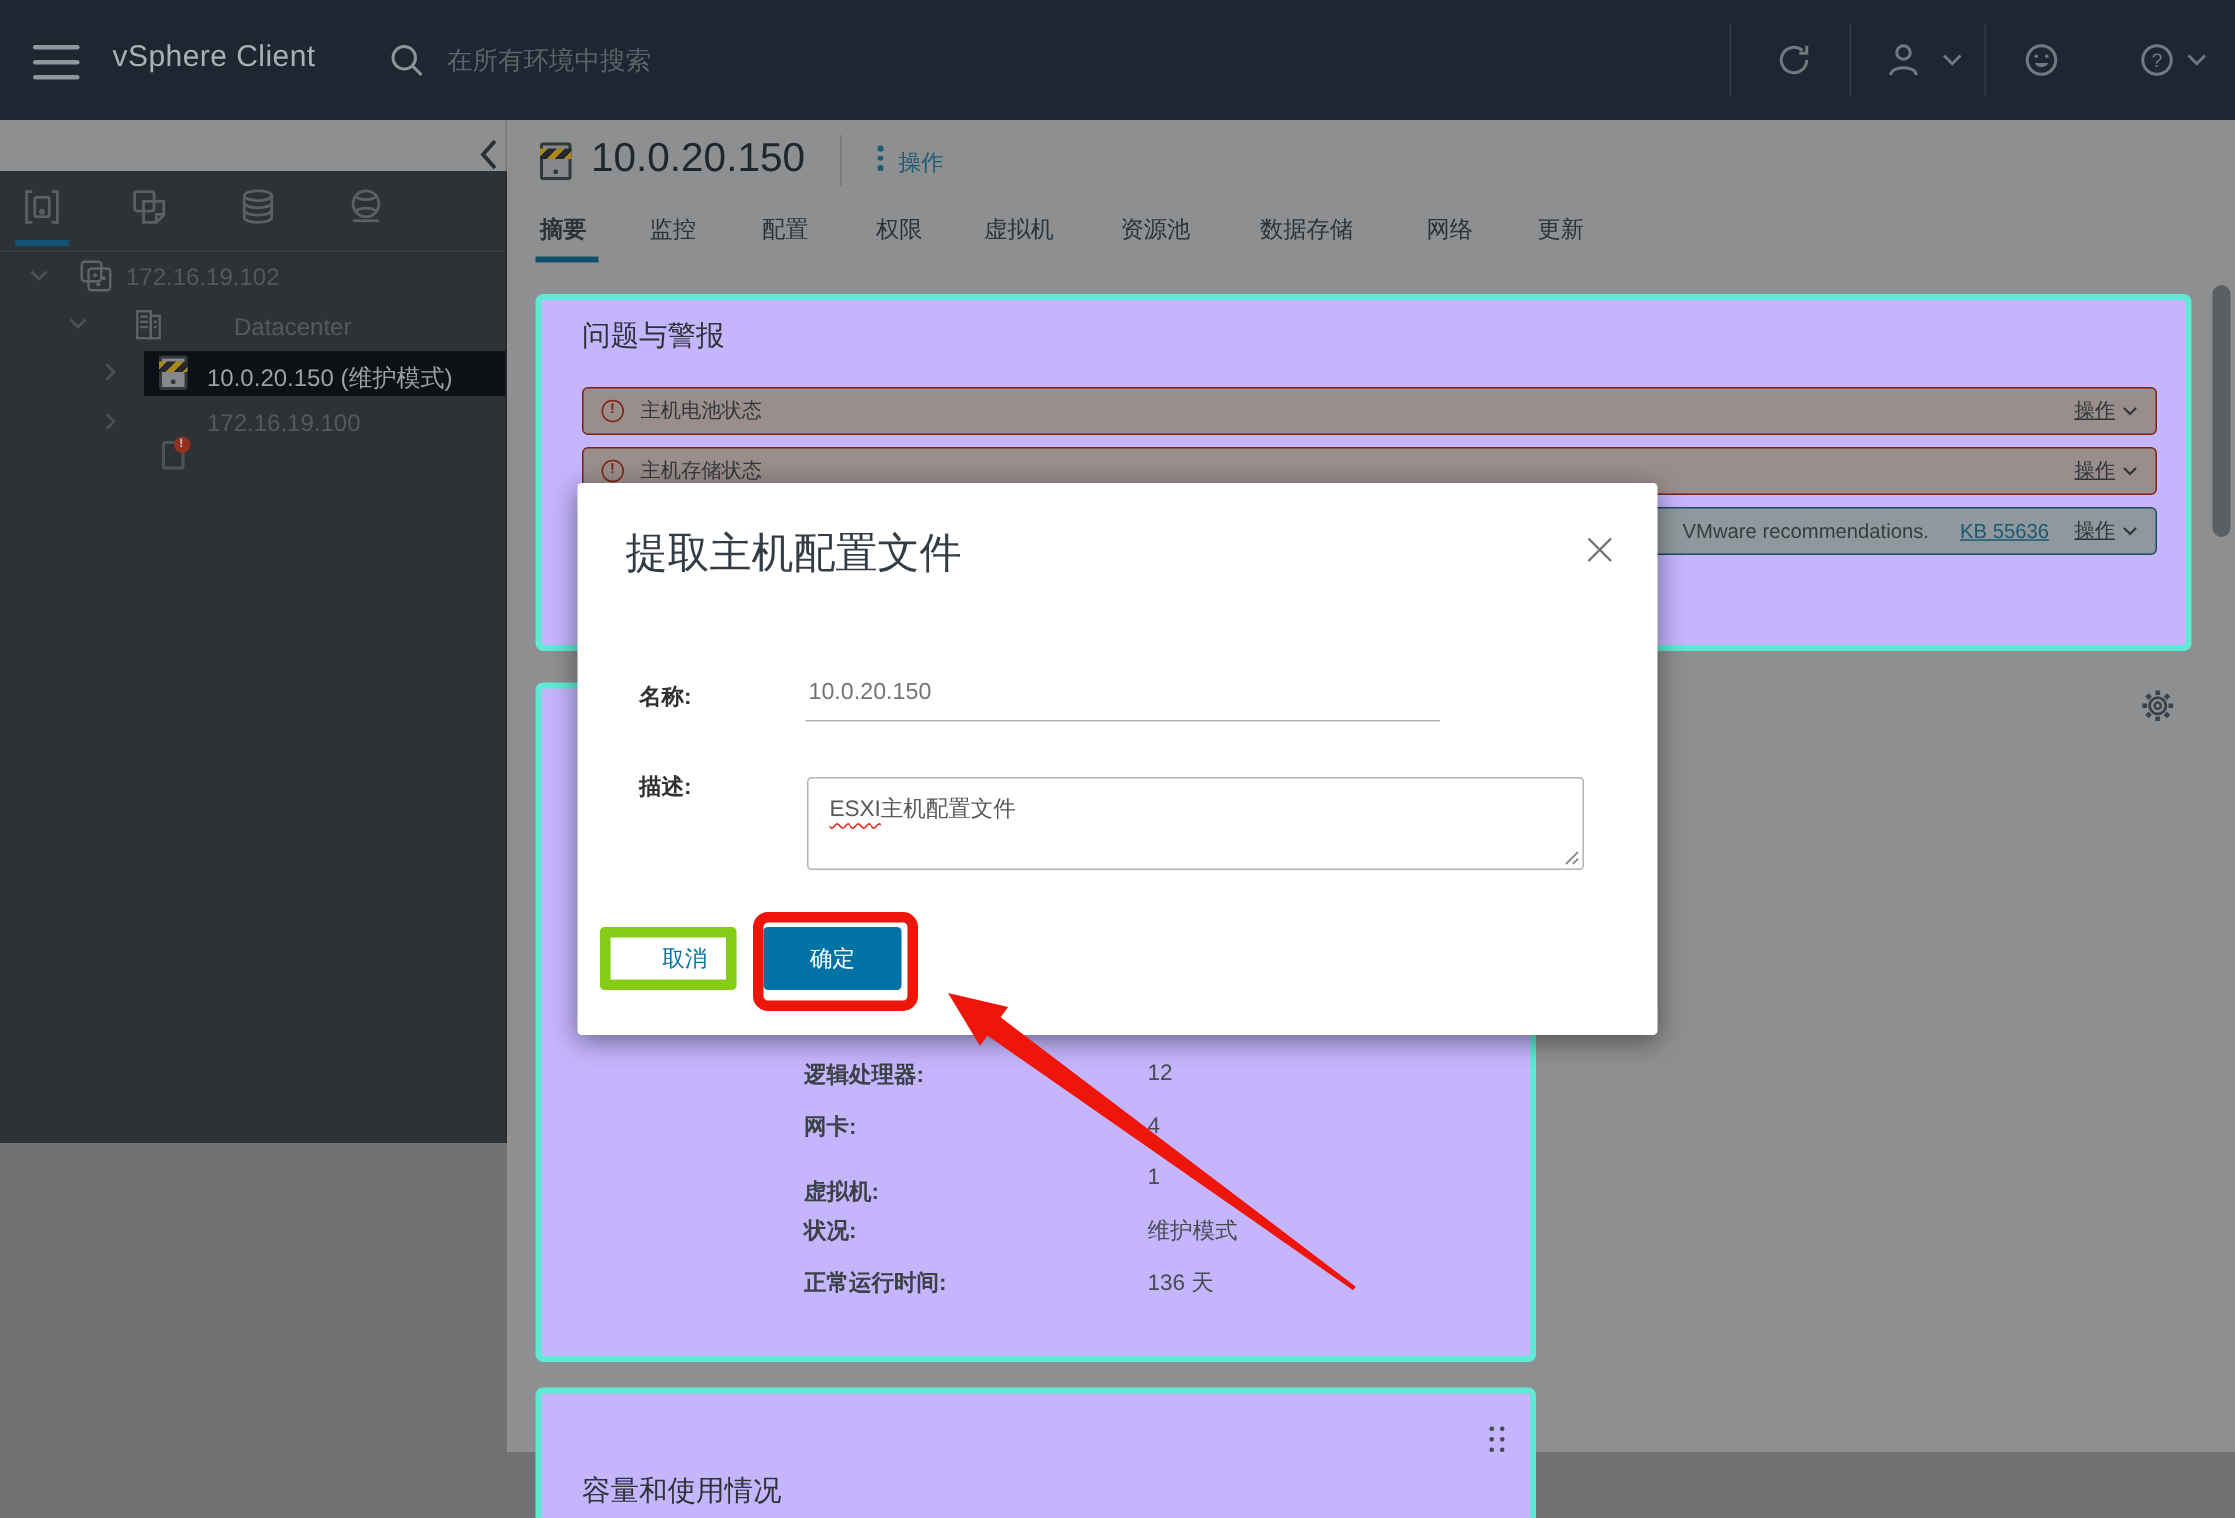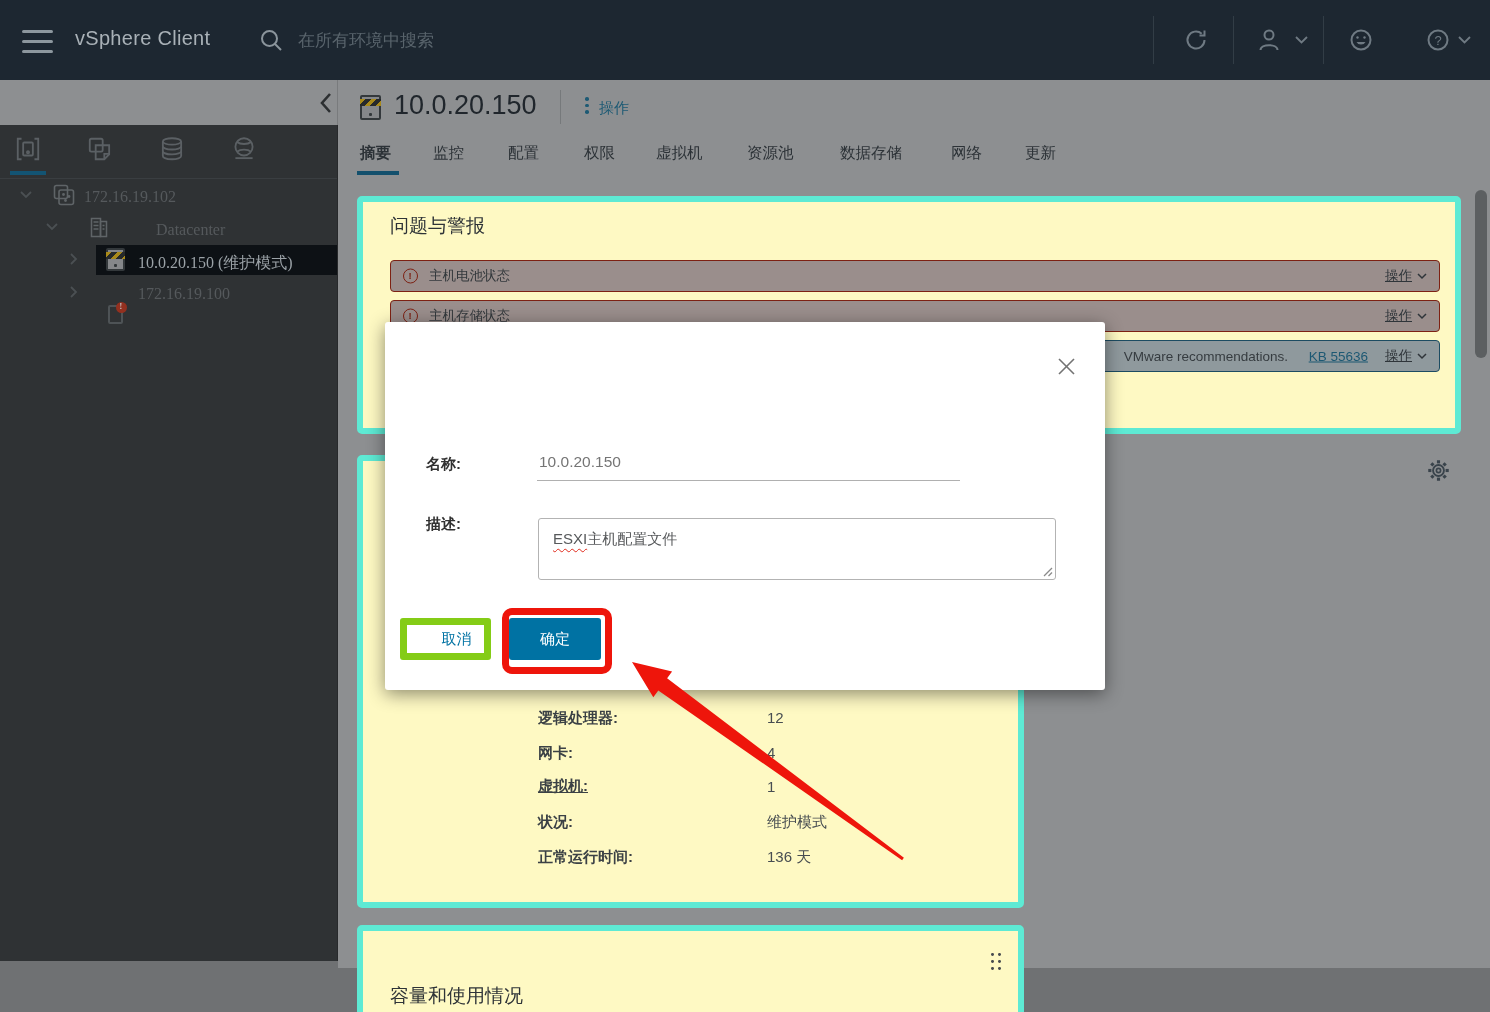--- a/index.html
+++ b/index.html
@@ -13,22 +13,22 @@
   .topbar{position:absolute;left:0;top:0;width:1490px;height:80px;background:#1d2731;}
   .burger span{display:block;width:31px;height:3px;background:#8d979e;border-radius:2px;margin-bottom:7px;}
   .brand{position:absolute;left:75px;top:27px;font-size:20px;color:#a9b1b7;letter-spacing:.3px;}
   .search-ph{position:absolute;left:298px;top:29px;font-size:17px;color:#59646c;}
   .hdr-div{position:absolute;top:16px;width:1px;height:48px;background:#323d46;}
   .hicon{color:#6f7a83;}
 
   
   .side-top{position:absolute;left:0;top:80px;width:337px;height:51px;background:#8d8f91;
             border-bottom:1px solid #797b7d;border-right:1px solid #797b7d;}
-  .sidebar{position:absolute;left:0;top:125px;width:337px;height:836px;background:#2f3234;
-           border-right:1px solid #27292b;font-family:Liberation Serif, serif;}
+  .sidebar{position:absolute;left:0;top:114px;width:337px;height:648px;background:#2f3234;
+           border-right:1px solid #27292b;}
   .navtab{position:absolute;top:10px;color:#5b6064;}
   .navtab-underline{position:absolute;left:10px;top:46px;width:36px;height:4px;background:#135473;}
   .nav-div{position:absolute;left:0;top:53px;width:337px;height:1px;background:#3a3e41;}
   .tree-label{position:absolute;font-size:16px;color:#55595c;white-space:nowrap;}
   .tree-label.sel{color:#9ba2a7;}
   .sel-band{position:absolute;left:96px;top:120px;width:241px;height:30px;background:#0d1115;}
   .tchev{color:#4b5053;position:absolute;}
 
   
   .ticon{position:absolute;color:#5f6467;}
@@ -44,21 +44,21 @@
   .main-bg{position:absolute;left:338px;top:80px;width:1152px;height:888px;background:#8d8f91;}
   .page-title{position:absolute;left:394px;top:90px;font-size:27px;font-weight:300;color:#20262c;}
   .title-div{position:absolute;left:560px;top:90px;width:1px;height:34px;background:#76797b;}
   .act-dots{position:absolute;left:585px;top:97px;display:flex;flex-direction:column;gap:3px;}
   .act-dots i{width:3.5px;height:3.5px;border-radius:50%;background:#1d5a74;}
   .act-label{position:absolute;left:599px;top:99px;font-size:15px;color:#1d5a74;}
   .tab{position:absolute;top:143px;font-size:15.5px;color:#2c3237;}
   .tab.active{font-weight:500;}
   .tab-underline{position:absolute;left:357px;top:171px;width:42px;height:4px;background:#13506d;}
 
-  .card{position:absolute;background:#fef9c3;border:6px solid #5eead4;border-radius:5px;box-sizing:border-box;}
+  .card{position:absolute;background:#c4b5fd;border:4px solid #5eead4;border-radius:5px;box-sizing:border-box;}
   .card-title{position:absolute;left:27px;font-size:19px;color:#2e3337;}
 
   .banner{position:absolute;left:27px;width:1050px;height:32px;border-radius:4px;box-sizing:border-box;}
   .banner.danger{background:#9a8e8c;border:1.5px solid #7d2113;}
   .banner.info{background:#8f999d;border:1.5px solid #1c4c62;}
   .b-icon{position:absolute;left:12px;top:50%;transform:translateY(-50%);width:15px;height:15px;
           border:1.5px solid #7d2113;border-radius:50%;box-sizing:border-box;}
   .b-icon::after{content:"!";position:absolute;left:4.6px;top:0.2px;font-size:9.5px;font-weight:bold;color:#7d2113;}
   .b-text{position:absolute;left:38px;top:50%;transform:translateY(-50%);font-size:13.5px;color:#33383c;}
   .b-action{position:absolute;right:12px;top:50%;transform:translateY(-50%);display:flex;align-items:center;gap:5px;}
@@ -327,21 +327,21 @@
           </svg>
       </div>
     </div>
   </div>
 
   <div class="card" style="left:357px;top:455px;width:667px;height:453px;">
     <div class="drow-label" style="top:248px;">逻辑处理器:</div>
     <div class="drow-value" style="top:248px;">12</div>
     <div class="drow-label" style="top:283px;">网卡:</div>
     <div class="drow-value" style="top:283px;">4</div>
-    <div class="drow-label" style="top:316px;text-decoration:underline;">虚拟机:</div>
+    <div class="drow-label" style="top:326px;">虚拟机:</div>
     <div class="drow-value" style="top:317px;">1</div>
     <div class="drow-label" style="top:352px;">状况:</div>
     <div class="drow-value" style="top:352px;">维护模式</div>
     <div class="drow-label" style="top:387px;">正常运行时间:</div>
     <div class="drow-value" style="top:387px;">136 天</div>
   </div>
 
   <div class="abs" style="left:1427px;top:459px;color:#39434b;">
     <svg width="23" height="23" viewBox="0 0 22 22" fill="none" stroke="currentColor">
       <circle cx="11" cy="11" r="5.2" stroke-width="1.8"></circle>
@@ -368,20 +368,21 @@
         <i></i>
         <i></i>
         <i></i>
     </div>
   </div>
 
   <div class="scroll-thumb"></div>
 
 
   <div class="modal">
+    <div class="m-title">提取主机配置文件</div>
     <div class="m-close">
       <svg width="17" height="17" viewBox="0 0 17 17" fill="none" stroke="currentColor" stroke-width="1.6">
         <line x1="1" y1="1" x2="16" y2="16"></line>
           <line x1="16" y1="1" x2="1" y2="16"></line>
       </svg>
     </div>
 
     <div class="m-label" style="top:133px;">名称:</div>
     <input class="m-input" value="10.0.20.150" style="">
 

